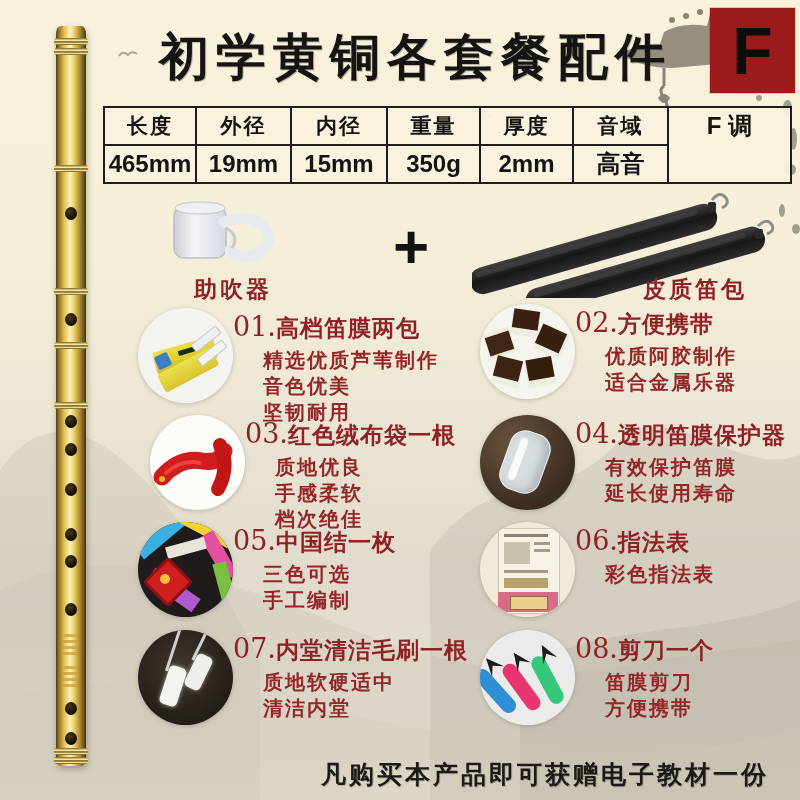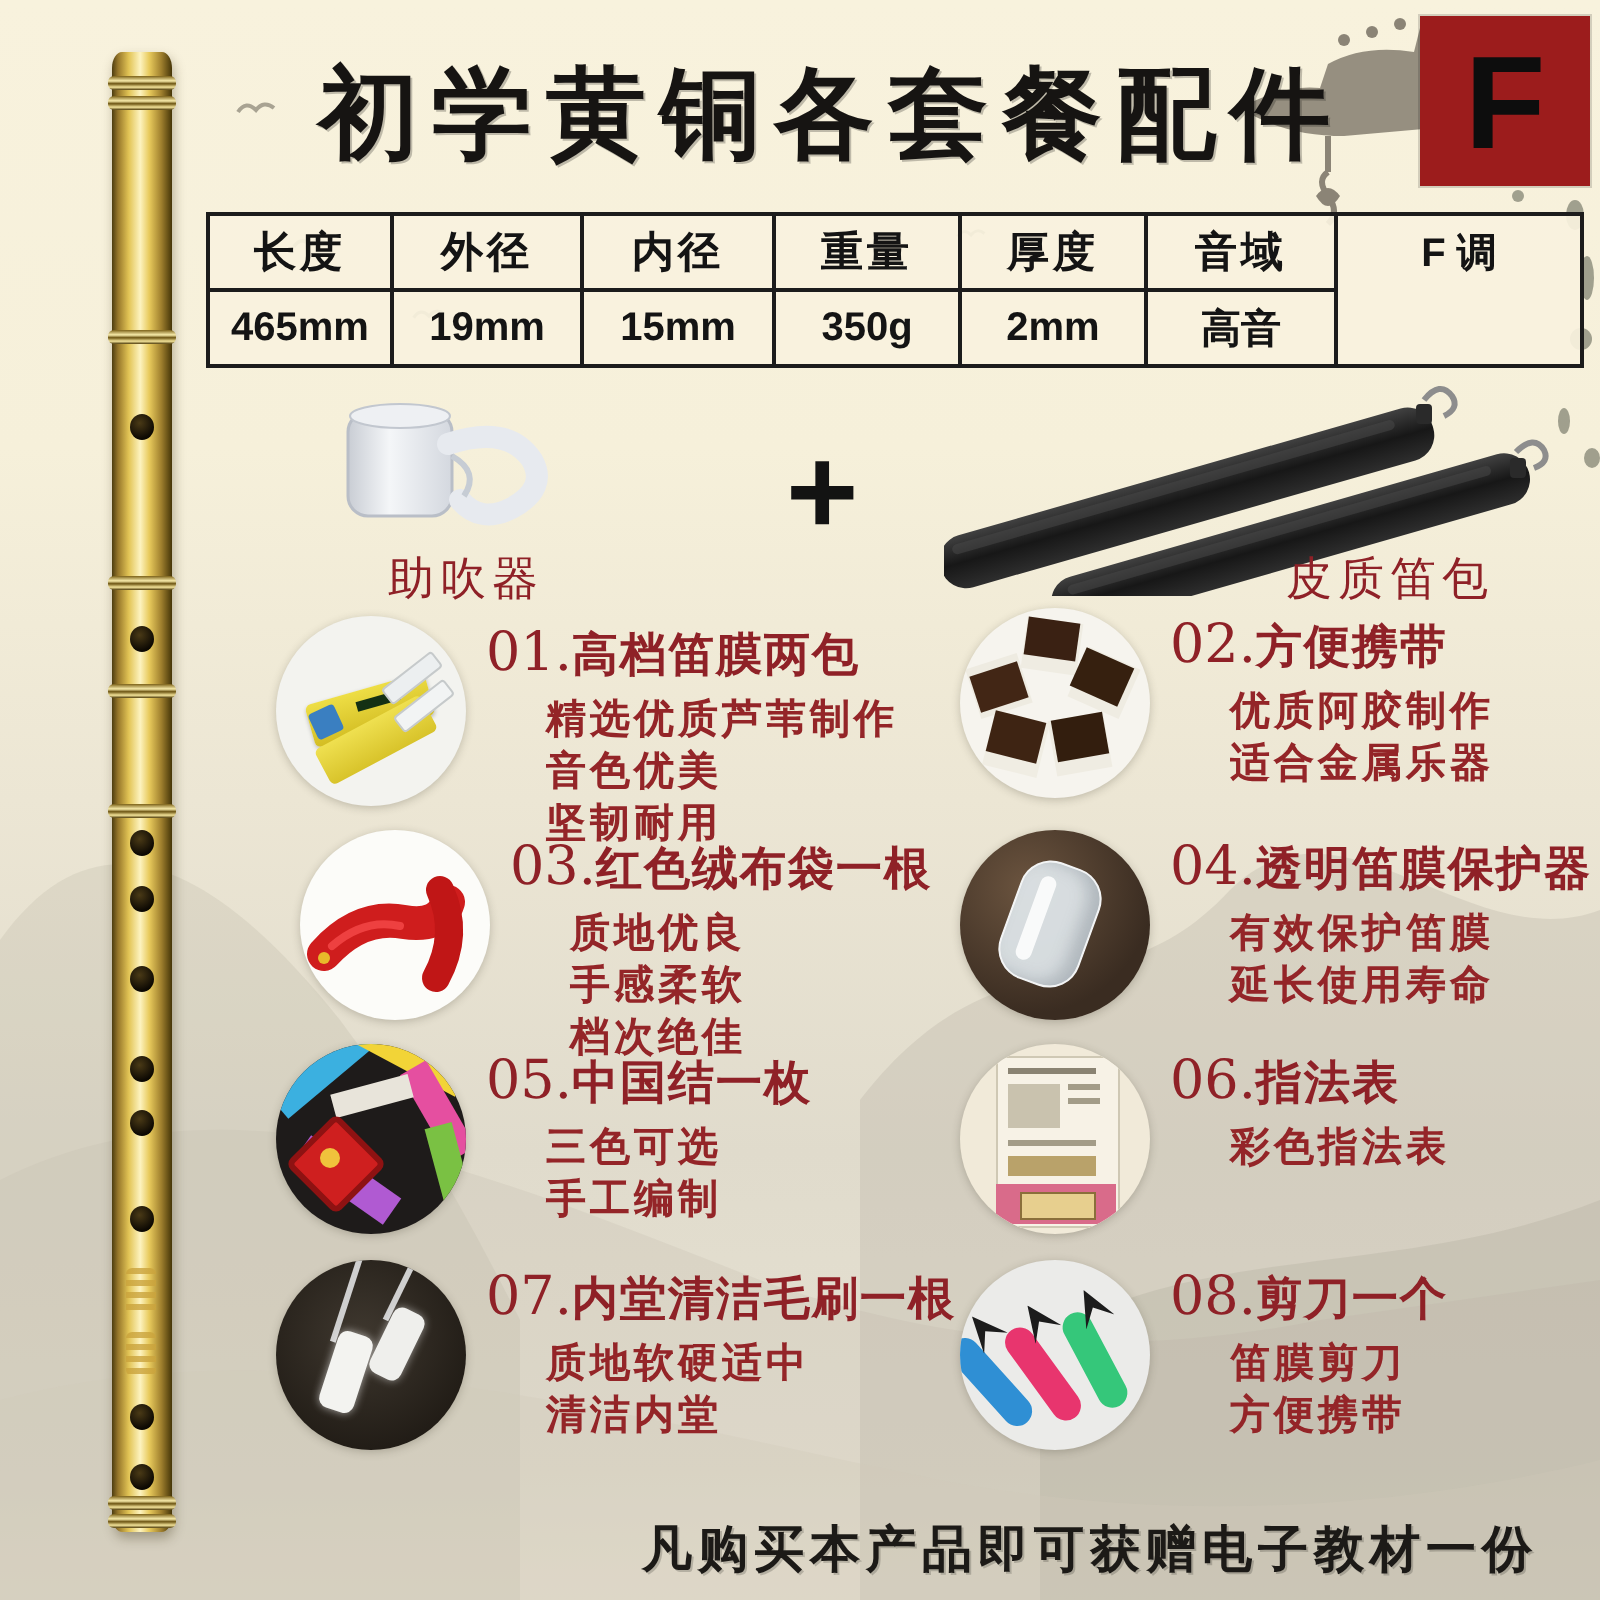--- a/index.html
+++ b/index.html
@@ -24,39 +24,39 @@
     text-shadow:1px 1px 0 rgba(20,18,14,.25);}
 
   
   .spec{left:103px;top:106px;width:685px;border:2px solid #1c1c1c;background:rgba(248,242,222,.92);
     display:grid;grid-template-columns:92px 95px 96px 93px 93px 95px auto;}
   .spec .cell{border-right:2px solid #1c1c1c;border-bottom:2px solid #1c1c1c;
     height:36px;display:flex;align-items:center;justify-content:center;color:#141414;}
   .spec .cell:nth-child(7n){border-right:none;}
   .spec .cell.last-row{border-bottom:none;}
   .spec .hdr{font-size:21px;font-weight:700;letter-spacing:2px;}
-  .spec .val{font-size:20px;font-weight:700;}
+  .spec .val{font-size:24px;font-weight:700;}
 
   
   .flute{left:56px;top:26px;width:30px;height:740px;border-radius:5px/8px;
     background:linear-gradient(90deg,#4d3d10 0%,#96762a 10%,#e2c455 28%,#fdf3c0 47%,#e8ca5c 62%,#a0802e 82%,#453508 100%);
     box-shadow:1px 3px 6px rgba(60,50,20,.35);}
   .flute .ring{position:absolute;left:-2px;width:34px;height:7px;border-radius:3px;
     background:linear-gradient(180deg,#7c6118,#f8ecab 35%,#6d5513 55%,#f4e49a 80%,#4e3c0c);}
   .flute .hole{position:absolute;left:9px;width:12px;height:13px;border-radius:50%;
     background:radial-gradient(circle at 40% 35%,#4a3a16,#0d0903 70%);}
   .flute .engrave{position:absolute;left:7px;width:15px;border-radius:3px;opacity:.8;
     background:repeating-linear-gradient(180deg,#caa33c 0 3px,transparent 3px 6px);}
 
   
-  .bundle-label{font-size:23px;font-weight:400;color:#8f2127;letter-spacing:3px;text-align:center;white-space:nowrap;}
+  .bundle-label{font-size:23px;font-weight:700;color:#8f2127;letter-spacing:3px;text-align:center;white-space:nowrap;}
   .plus{left:393px;top:216px;font-size:62px;font-weight:900;color:#131313;line-height:1;}
 
   
-  .item{position:absolute;display:flex;gap:10px;width:350px;}
+  .item{position:absolute;display:flex;width:350px;}
   .circle{width:95px;height:95px;border-radius:50%;position:relative;overflow:hidden;flex:none;
     box-shadow:0 1px 4px rgba(60,55,40,.25);}
   .item-text{padding-top:4px;min-width:0;}
   .t-line{display:flex;align-items:baseline;white-space:nowrap;}
   .i-num{font-family:"DejaVu Serif",serif;font-size:27px;color:#8f2127;line-height:1.1;}
   .i-title{font-size:23px;font-weight:700;color:#8f2127;letter-spacing:1px;line-height:1.1;}
   .i-title2{font-size:23px;font-weight:700;color:#8f2127;letter-spacing:2px;width:210px;text-align:center;margin-top:3px;}
   .i-title2:empty{display:none;}
   .i-desc{padding-left:30px;margin-top:5px;font-size:20px;font-weight:700;color:#942528;
     letter-spacing:2px;line-height:26px;white-space:nowrap;}

